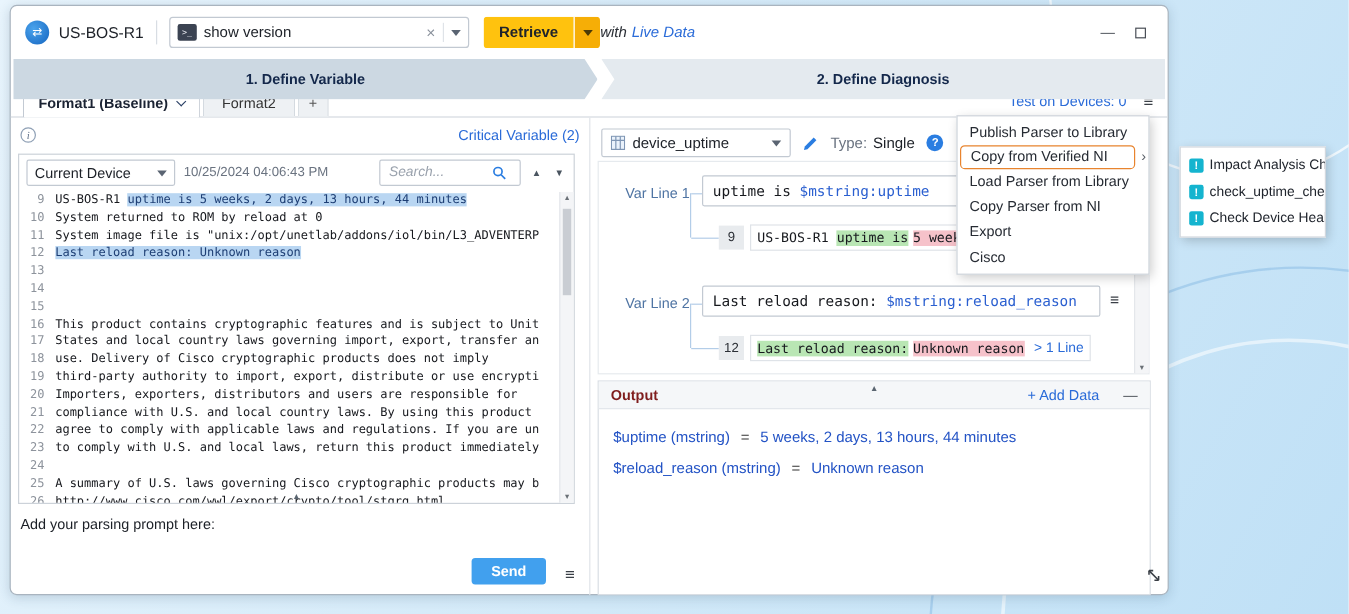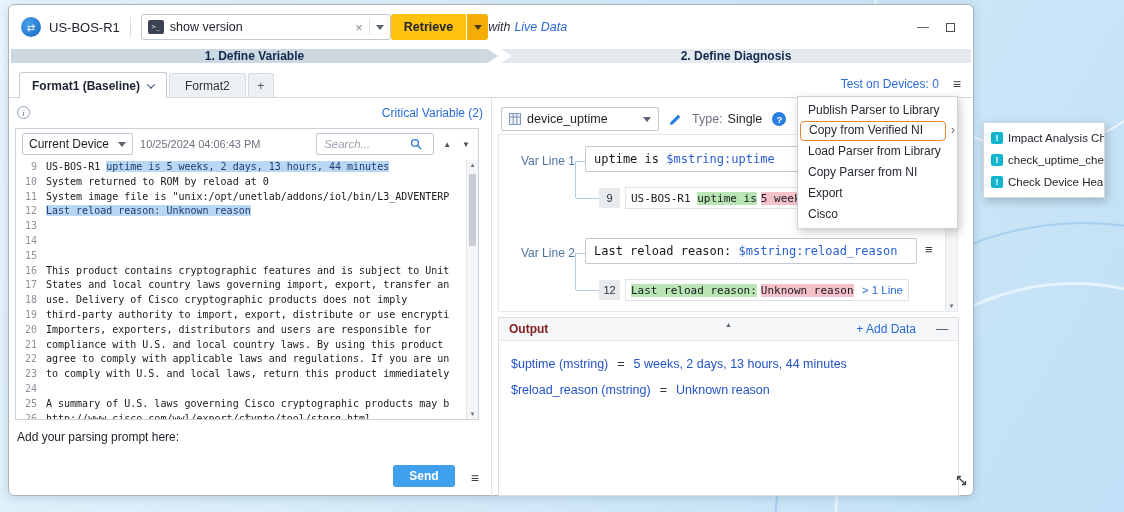--- a/index.html
+++ b/index.html
@@ -20,33 +20,33 @@
     background:radial-gradient(circle at 35% 35%,#4aa3ec,#1565c0); display:flex; align-items:center; justify-content:center; }
   .device-name { font-size:13px; color:#1c2027; margin:0 10px 0 8px; }
   .tsep { width:1px; height:20px; background:#d8dde3; margin-right:10px; }
   .cmd-box { width:250px; height:26px; border:1px solid #c2c9d2; border-radius:3px; display:flex; align-items:center; padding:0 6px; gap:6px; }
   .cli-icon { width:16px; height:14px; min-width:16px; background:#3b4352; border-radius:2px; color:#e8eaf0; font-size:7px;
     font-family:"DejaVu Sans Mono",monospace; display:flex; align-items:center; justify-content:center; }
   .cmd-input { border:none; outline:none; flex:1; font-size:12.5px; color:#1c2027; background:transparent; min-width:0; }
   .x-btn { color:#8a919c; font-size:13px; }
   .cmd-sep { width:1px; height:16px; background:#dfe3e8; }
   .caret-down { width:0; height:0; border-left:4px solid transparent; border-right:4px solid transparent; border-top:5px solid #5a6472; }
-  .retrieve { display:flex; margin-left:0; border-radius:3px; overflow:hidden; }
+  .retrieve { display:flex; margin-left:12px; border-radius:3px; overflow:hidden; }
   .retrieve-main { background:#ffc20e; padding:0 13px; height:26px; display:flex; align-items:center; font-size:12.5px; font-weight:bold; color:#20242b; }
   .retrieve-arrow { background:#f6ae06; width:22px; height:26px; display:flex; align-items:center; justify-content:center; border-left:1px solid #fff; }
   .retrieve-arrow .caret-down { border-top-color:#4a3a08; }
   .with-live { font-size:12.5px; font-style:italic; color:#2b2f36; }
   .live-data { color:#2a6bd8; margin-left:4px; }
   .win-ctrls { margin-left:auto; display:flex; align-items:center; gap:17px; color:#4a4f57; padding-right:6px; }
   .min-btn { font-size:12px; }
   .max-btn { width:9px; height:9px; border:1.3px solid #4a4f57; }
 
   
   .stepbar { position:relative; height:22px; margin:0 2px; background:#fff; }
-  .step { position:absolute; top:0; height:14px; display:flex; align-items:center; justify-content:center;
+  .step { position:absolute; top:0; height:34px; display:flex; align-items:center; justify-content:center;
     font-size:12px; font-weight:bold; color:#14284b; }
   .step1 { left:0; width:487px; background:#ccd8e2; clip-path:polygon(0 0,calc(100% - 11px) 0,100% 50%,calc(100% - 11px) 100%,0 100%); }
   .step2 { left:490px; right:0; background:#e4eaef; clip-path:polygon(0 0,100% 0,100% 100%,0 100%,11px 50%); }
 
   
   .tabrow { height:27px; display:flex; align-items:flex-end; padding-left:10px; border-bottom:1px solid #d4dae0; }
   .tab { height:24px; display:flex; align-items:center; padding:0 15px; font-size:12px; border:1px solid #d4dae0; border-bottom:none;
     background:#eef1f4; color:#333; margin-right:2px; border-radius:3px 3px 0 0; }
   .tab.active { background:#fff; border-color:#c3cad3; font-weight:bold; color:#1b2333; height:26px; margin-bottom:-1px; gap:8px; padding:0 12px; }
   .chev { width:6px; height:6px; border-right:1.8px solid #2b4166; border-bottom:1.8px solid #2b4166; transform:rotate(45deg) translate(-1px,-1px); }
@@ -59,21 +59,21 @@
   .content { position:relative; height:398px; }
   .vdivider { position:absolute; left:482px; top:0; bottom:0; width:1px; background:#e0e4e9; }
 
   
   .left-panel { position:absolute; left:0; top:0; width:482px; height:100%; }
   .info-icon { position:absolute; left:8px; top:8px; width:13px; height:13px; border:1px solid #8fa0b5; border-radius:50%;
     color:#64748c; font-size:9px; display:flex; align-items:center; justify-content:center; font-style:italic; font-family:"Liberation Serif",serif; }
   .critical-link { position:absolute; right:8px; top:8px; font-size:12px; color:#2a6bd8; }
   .code-panel { position:absolute; left:6px; top:30px; width:464px; height:292px; border:1px solid #ccd2d9; }
   .code-toolbar { height:30px; display:flex; align-items:center; padding:0 6px; gap:7px; }
-  .device-select { height:22px; border:1px solid #c2c9d2; border-radius:2px; display:flex; align-items:center; gap:9px; padding:0 6px; font-size:12px; color:#1c2027; }
+  .device-select { height:22px; border:1px solid #c2c9d2; border-radius:2px; display:flex; align-items:center; gap:22px; padding:0 6px; font-size:12px; color:#1c2027; }
   .timestamp { font-size:11px; color:#6a7380; white-space:nowrap; }
   .searchbox { margin-left:auto; width:118px; height:22px; border:1px solid #c2c9d2; border-radius:2px; display:flex; align-items:center; padding:0 4px 0 7px; }
   .searchbox input { border:none; outline:none; width:86px; font-size:11.5px; font-style:italic; color:#333; background:transparent; }
   .searchbox input::placeholder { color:#9aa2ad; font-style:italic; }
   .nav-tri { font-size:8px; color:#4a5560; padding:0 2px; }
   .code-area { position:absolute; left:0; top:31px; right:12px; bottom:0; overflow:hidden;
     font-family:"DejaVu Sans Mono",monospace; font-size:10px; color:#16181d; }
   .code-row { display:flex; height:14.8px; line-height:14.8px; }
   .ln { width:30px; min-width:30px; text-align:right; padding-right:9px; color:#8d939c; }
   .ct { white-space:pre; overflow:hidden; }

